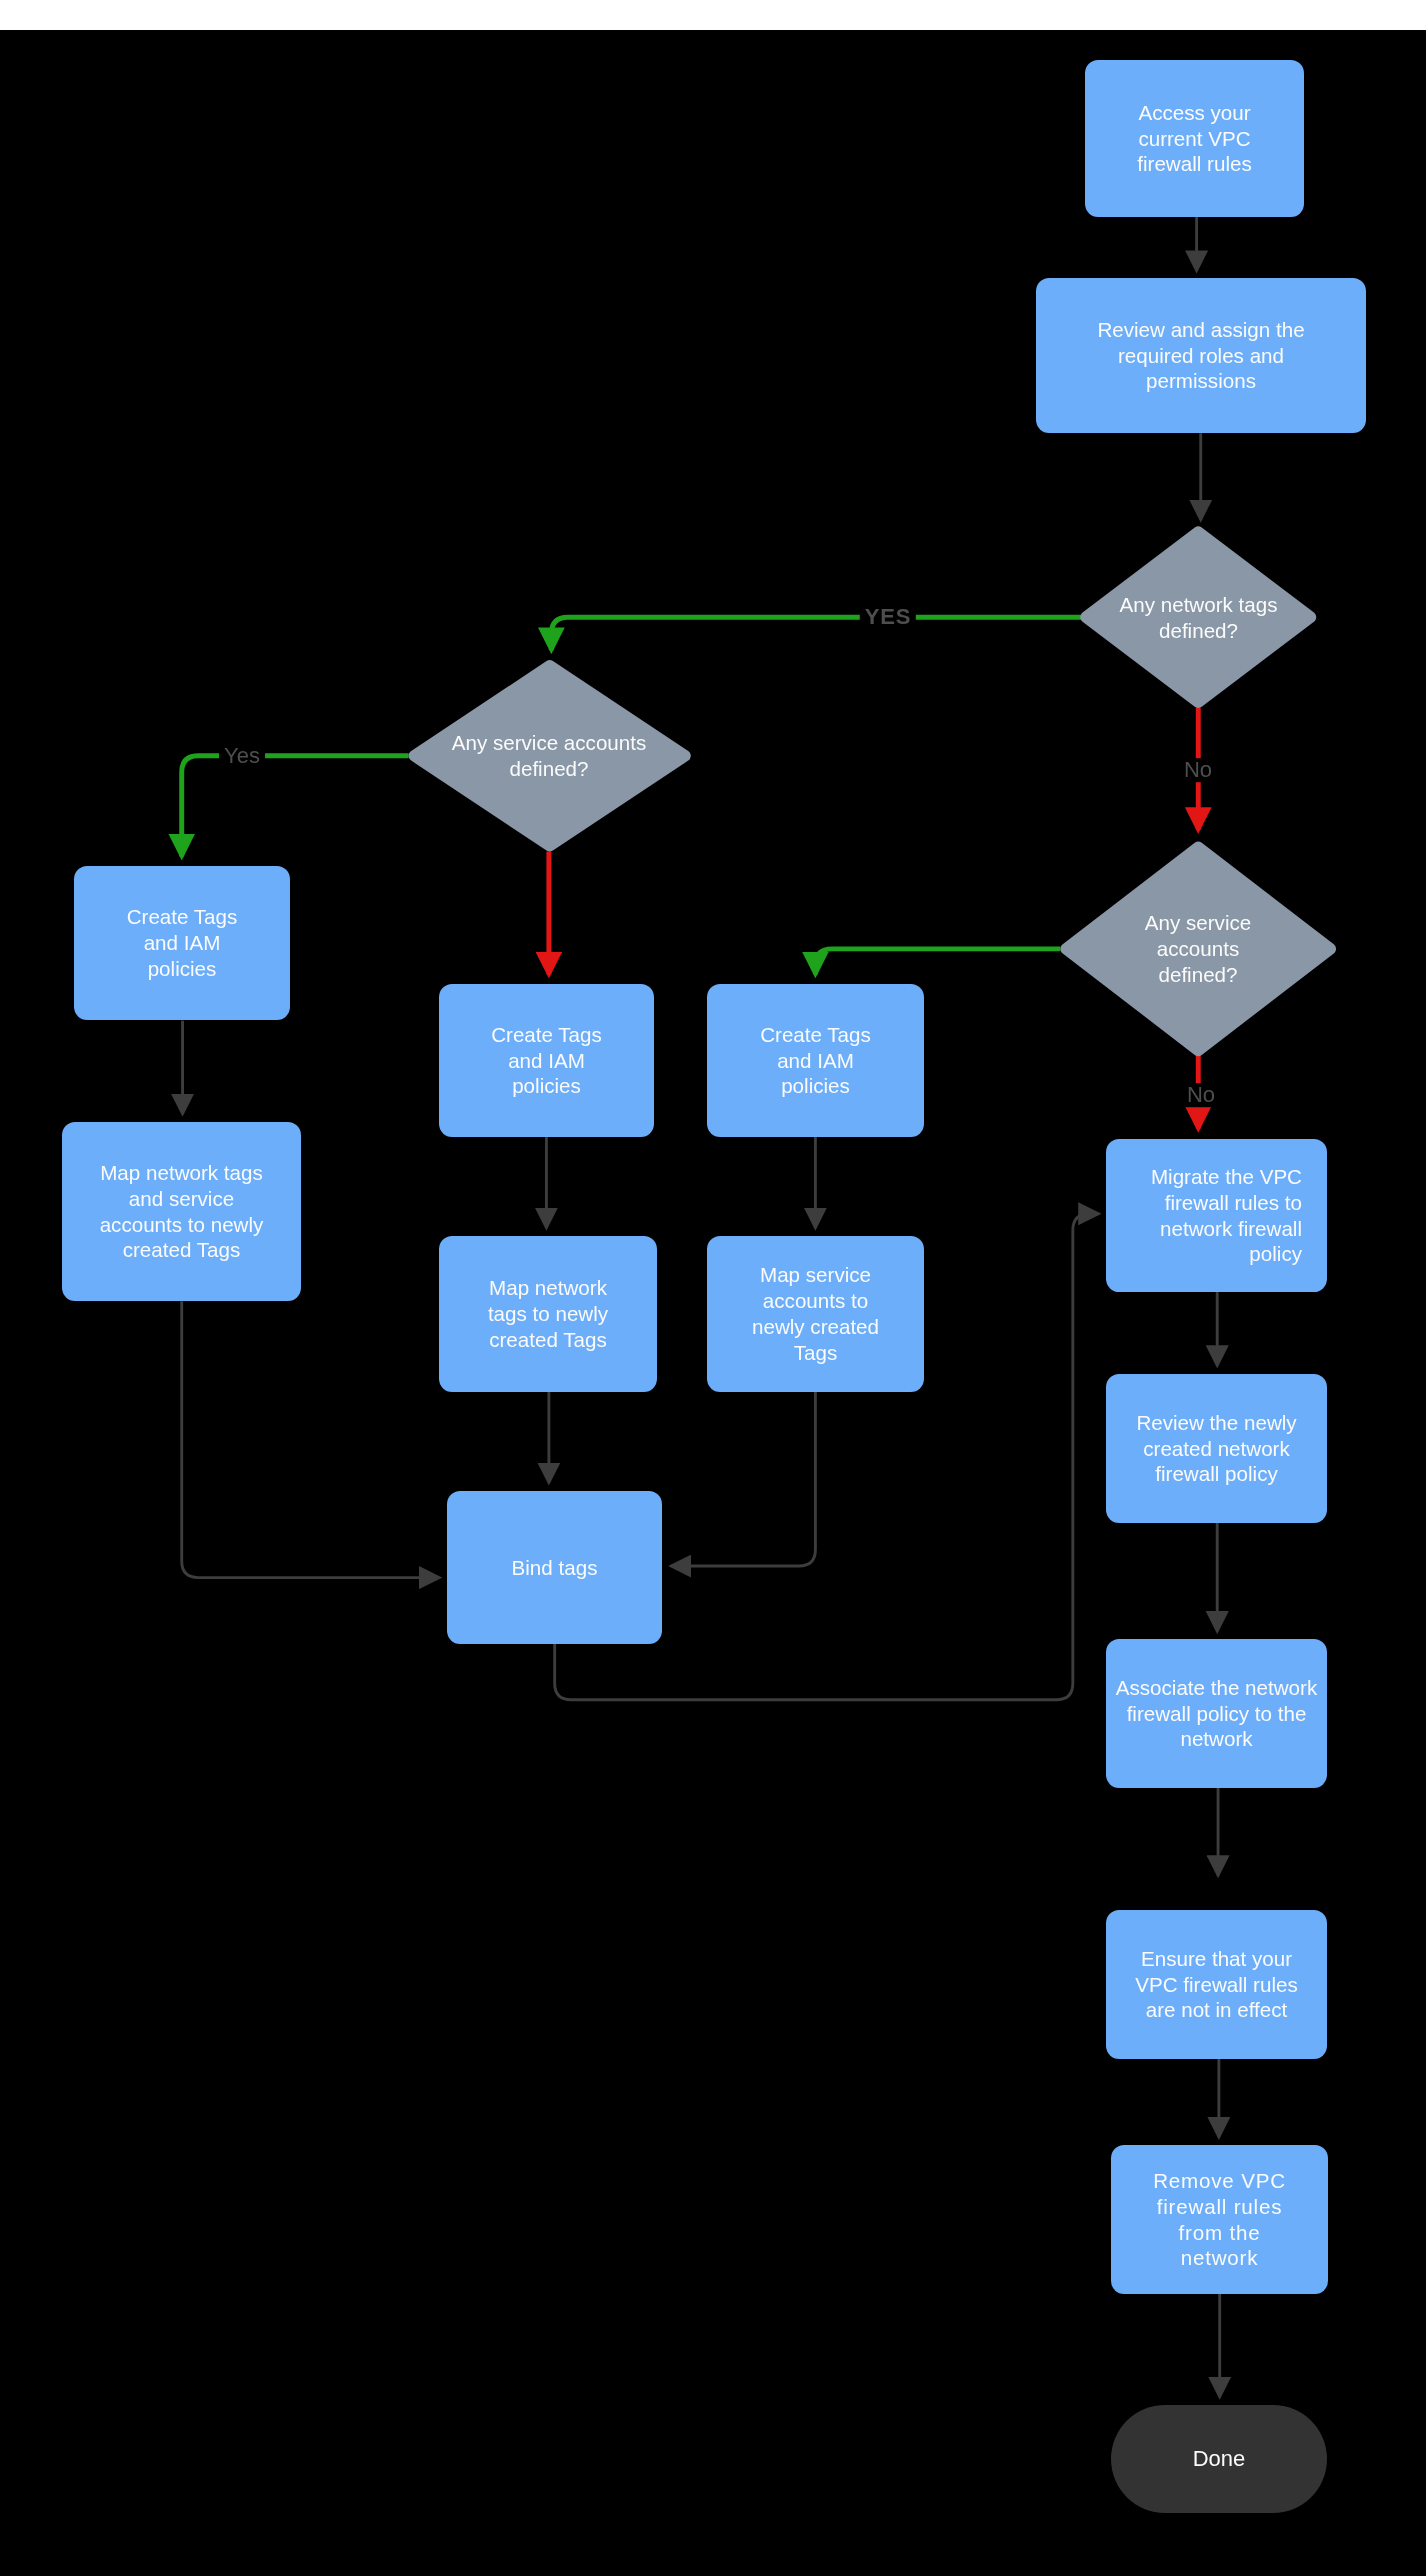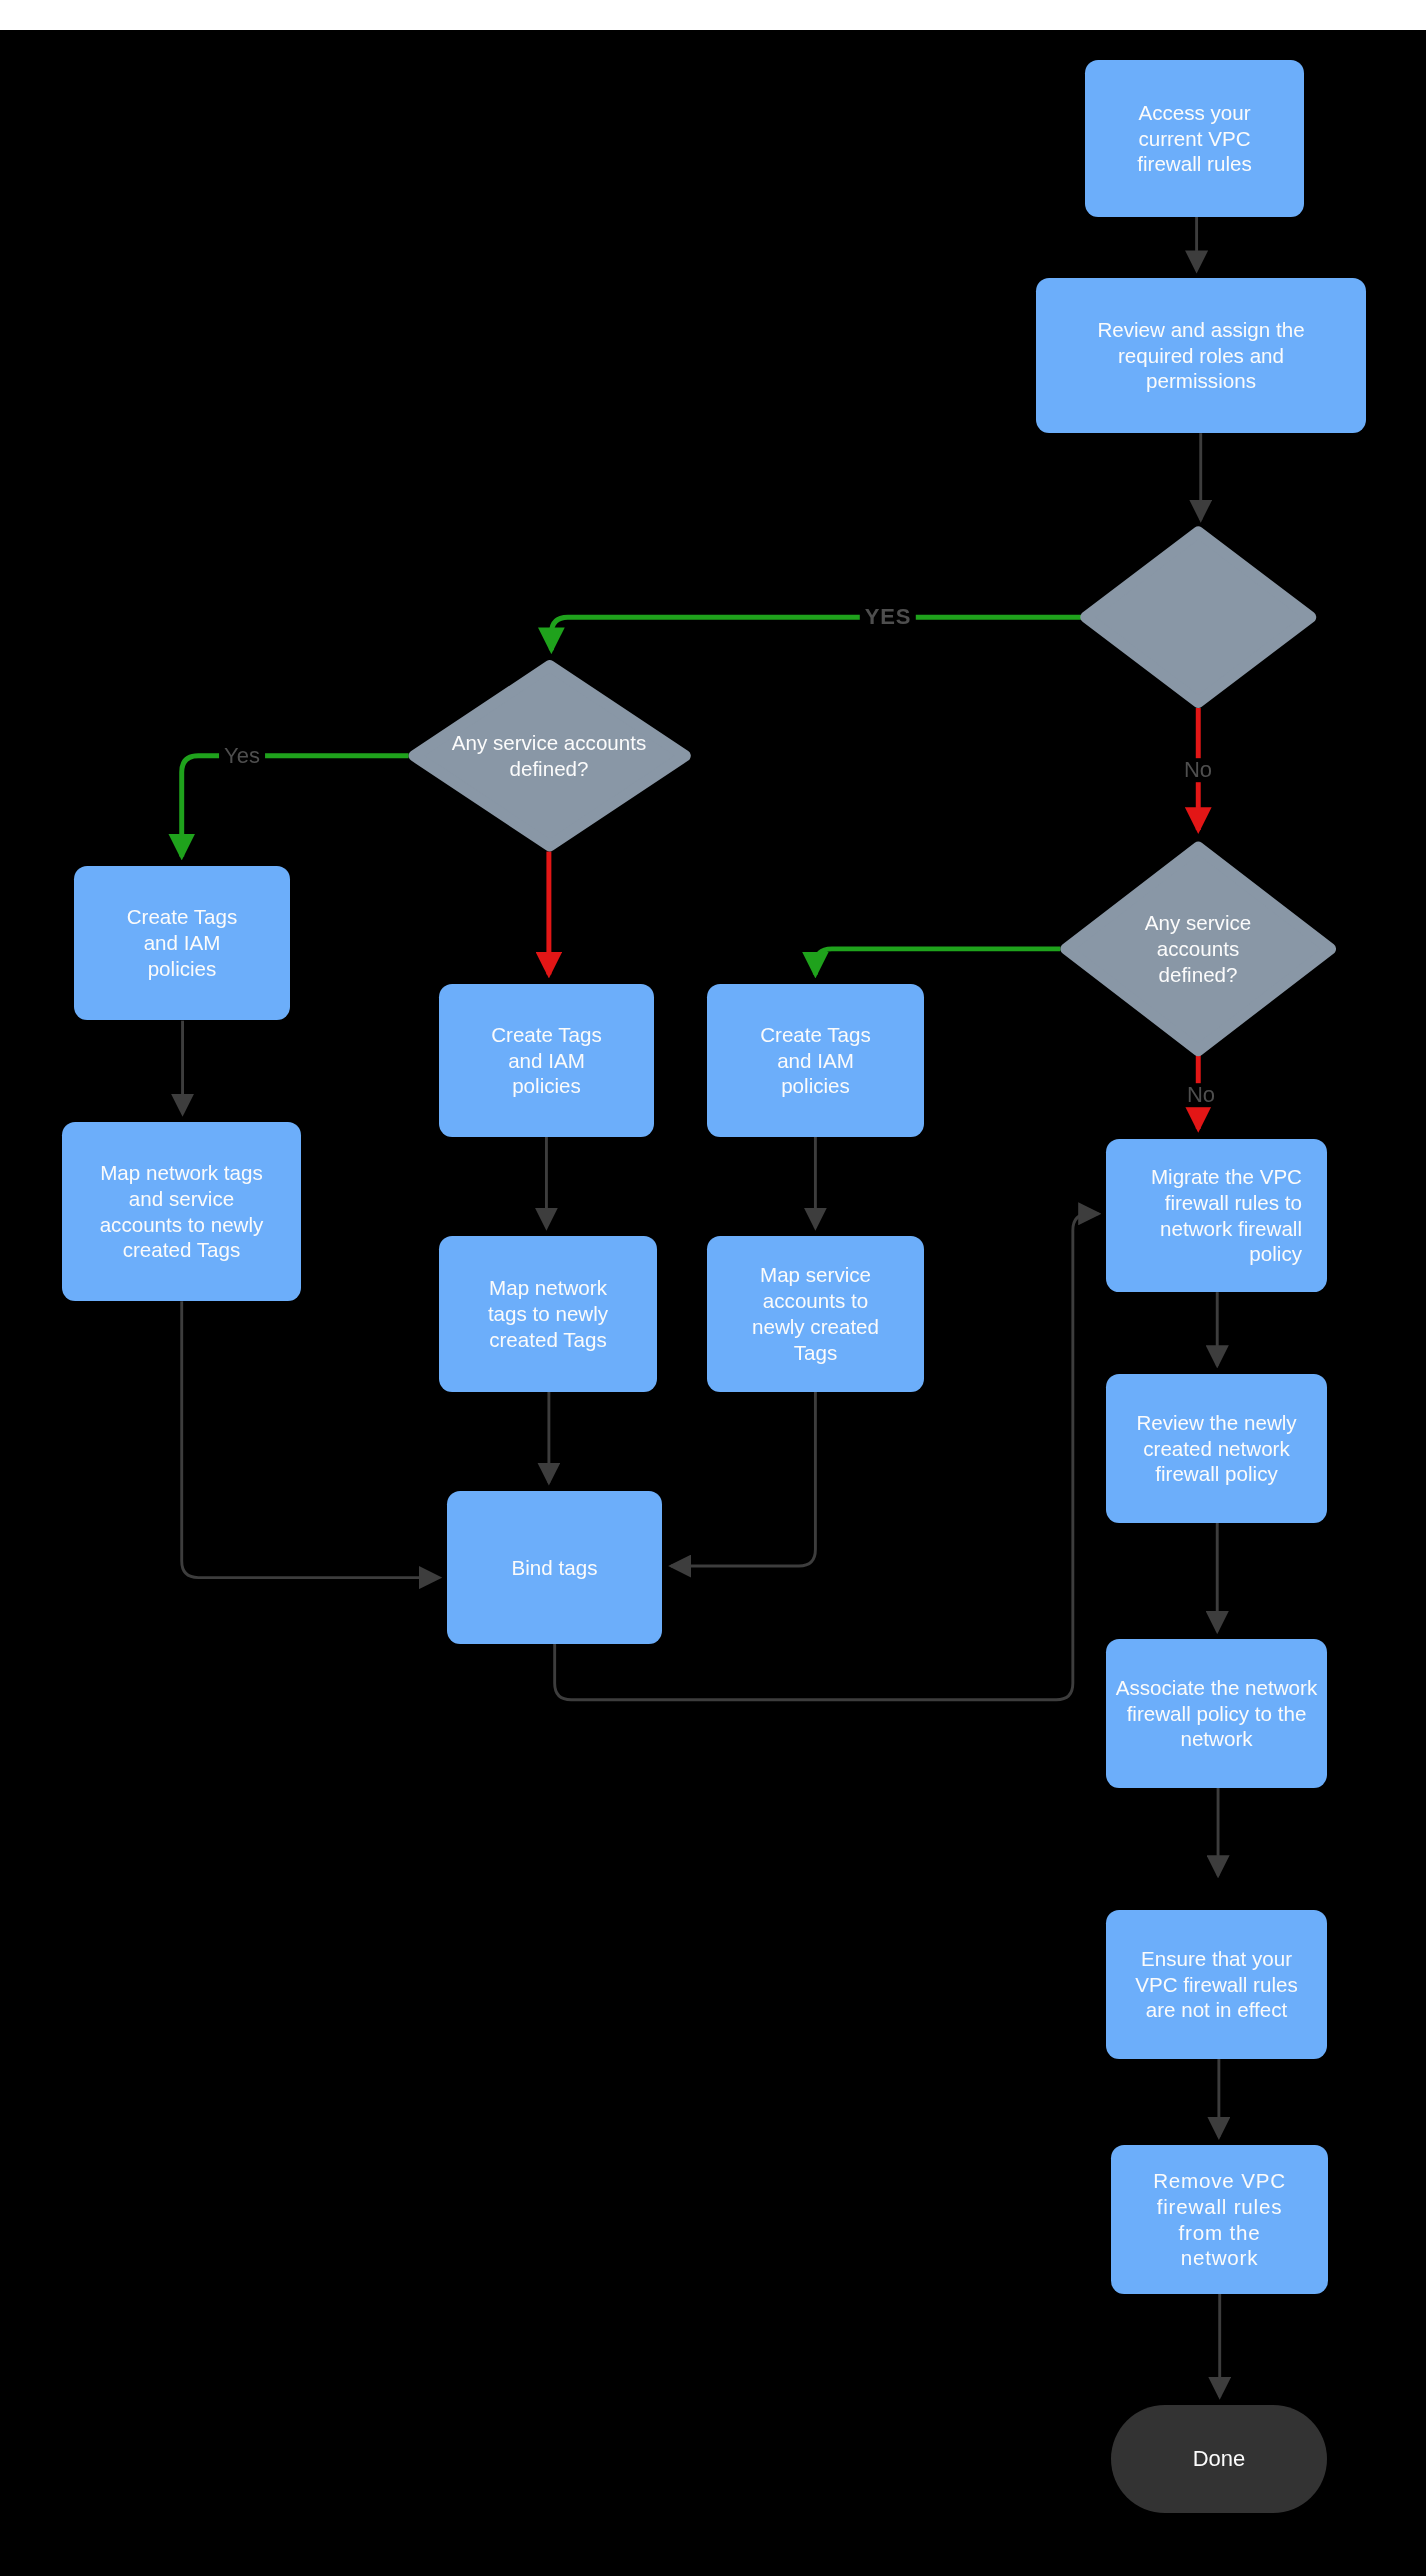--- a/index.html
+++ b/index.html
@@ -67,20 +67,21 @@
 
     <polygon class="diamond" points="1452,645 1588,748 1452,851 1316,748"></polygon>
     <polygon class="diamond" points="666,807 830,916 666,1025 502,916"></polygon>
     <polygon class="diamond" points="1452,1027 1612,1150 1452,1273 1292,1150"></polygon>
   </svg>
 
   <div class="node" style="left:1085px;top:60px;width:219px;height:157px;padding:0 27px;">Access your current VPC firewall rules</div>
 
   <div class="node" style="left:1036px;top:278px;width:330px;height:155px;padding:0 26.4px;">Review and assign the required roles and permissions</div>
 
+  <div class="dlabel" style="left:1116px;top:568px;width:165px;height:99px;">Any network tags defined?</div>
 
   <div class="dlabel" style="left:446px;top:706px;width:206px;height:99px;">Any service accounts defined?</div>
 
   <div class="dlabel" style="left:1128px;top:889px;width:140px;height:120px;">Any service accounts defined?</div>
 
   <div class="node" style="left:74px;top:866px;width:216px;height:154px;padding:0 43px;">Create Tags and IAM policies</div>
 
   <div class="node" style="left:62px;top:1122px;width:239px;height:179px;padding:0 25px;">Map network tags and service accounts to newly created Tags</div>
 
   <div class="node" style="left:439px;top:984px;width:215px;height:153px;padding:0 43px;">Create Tags and IAM policies</div>

